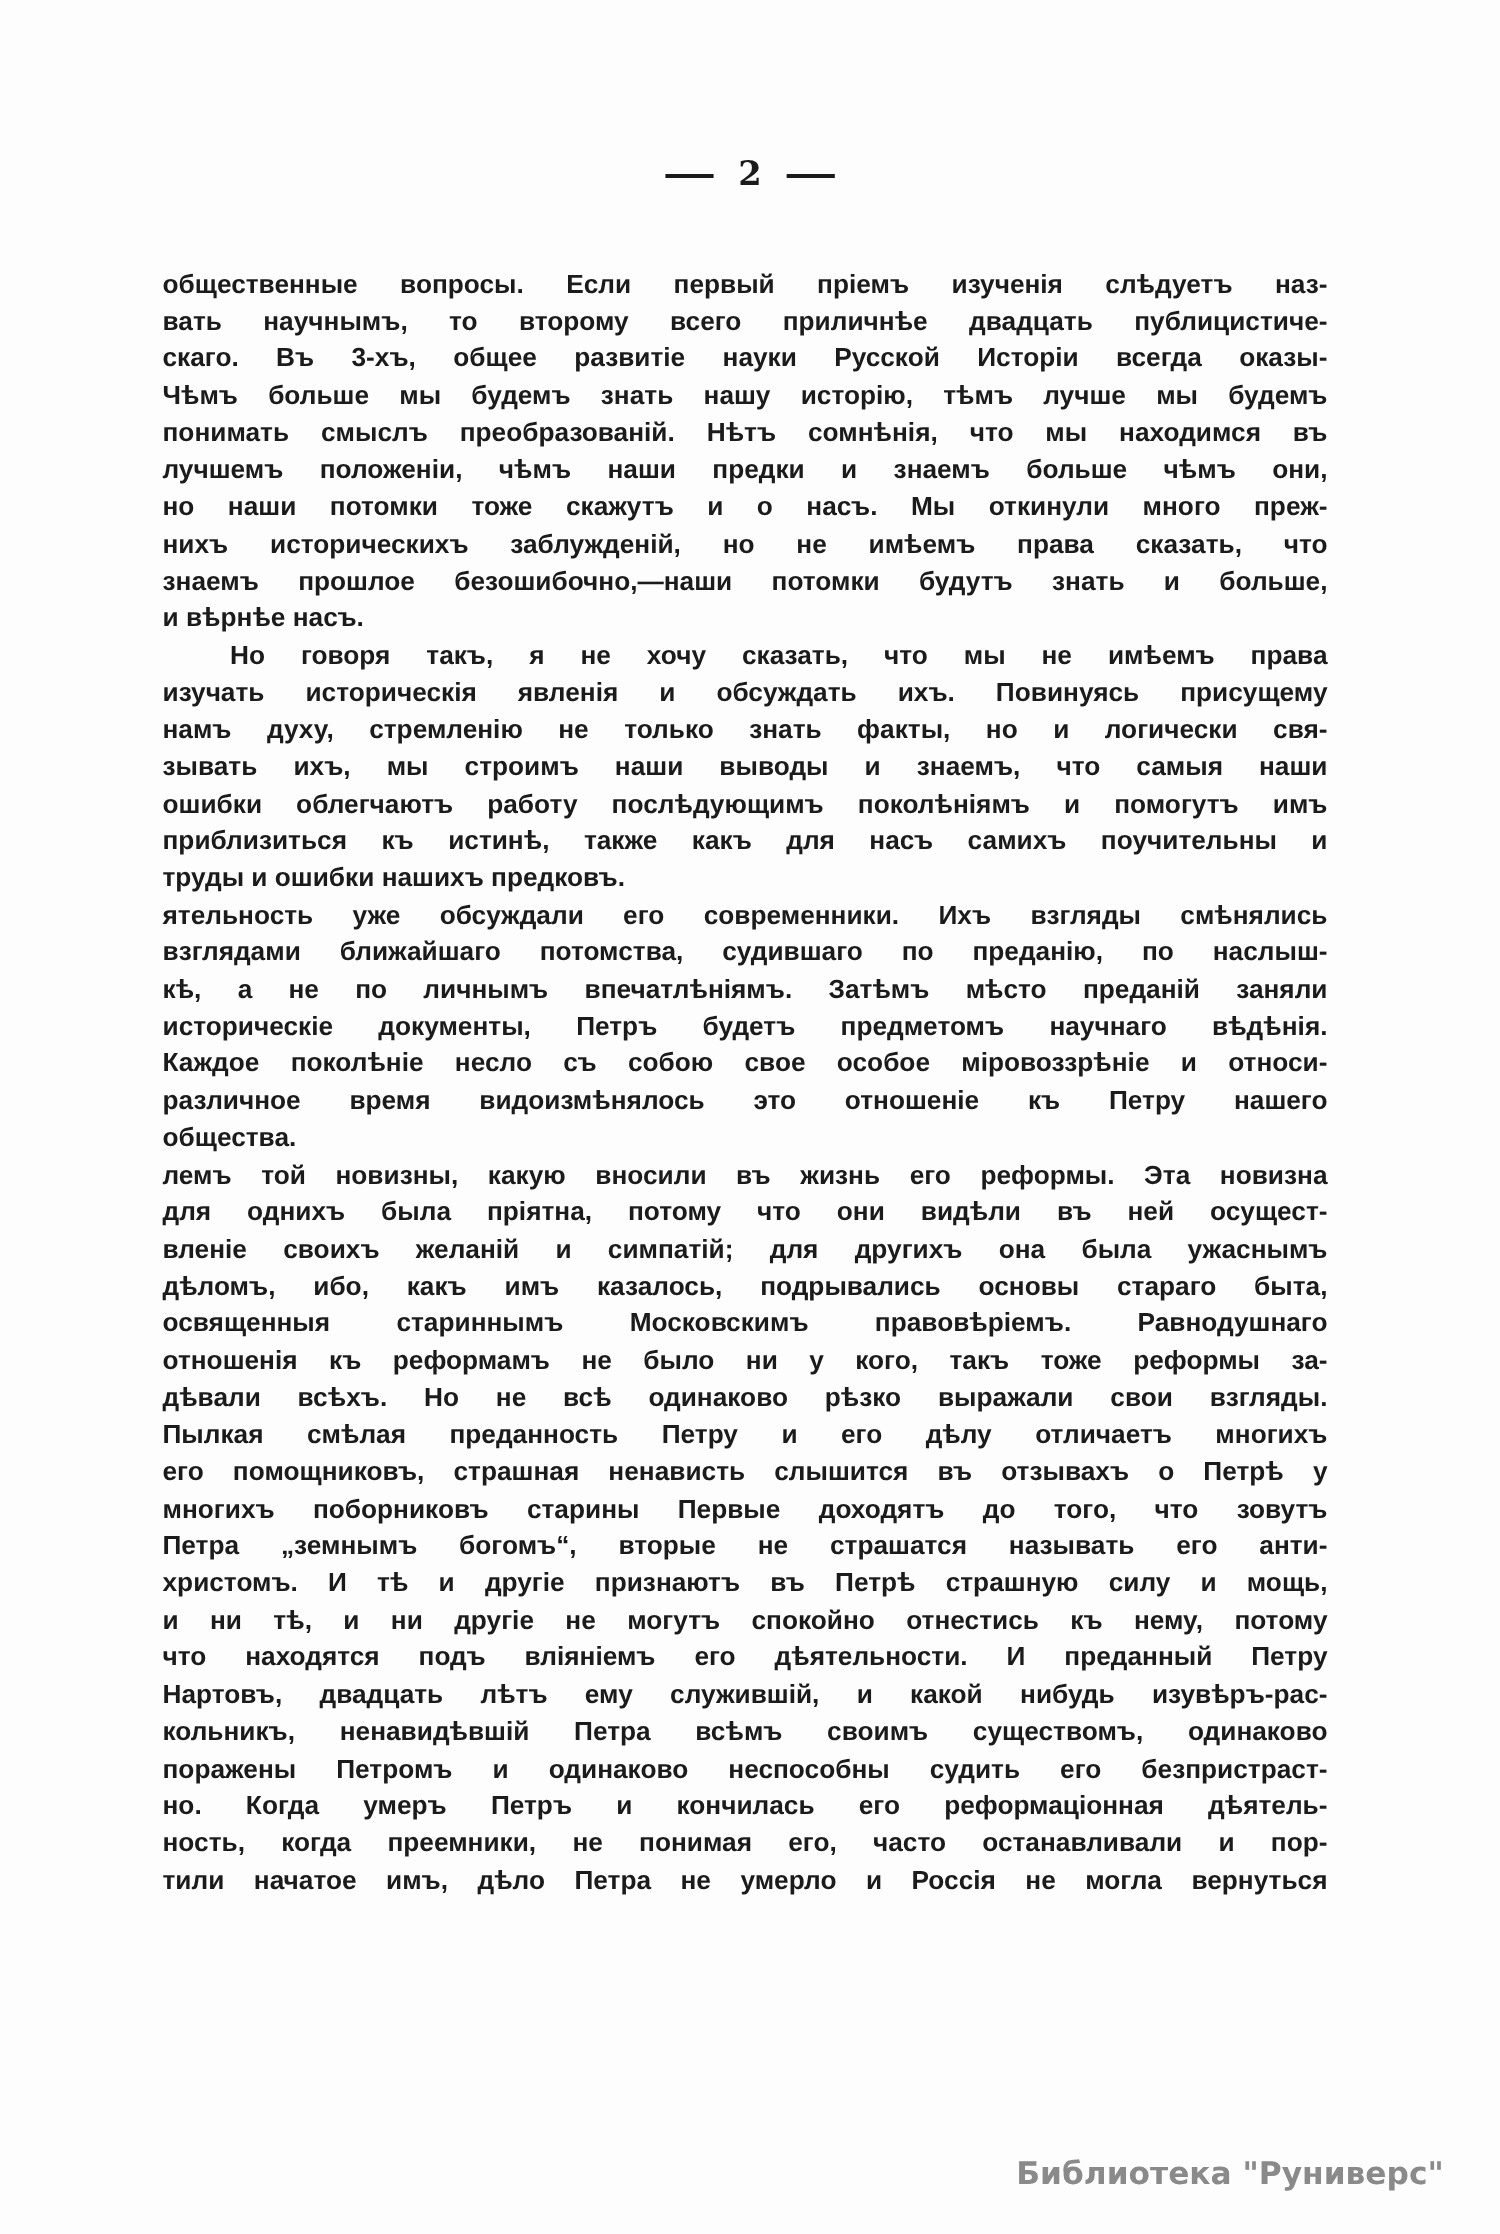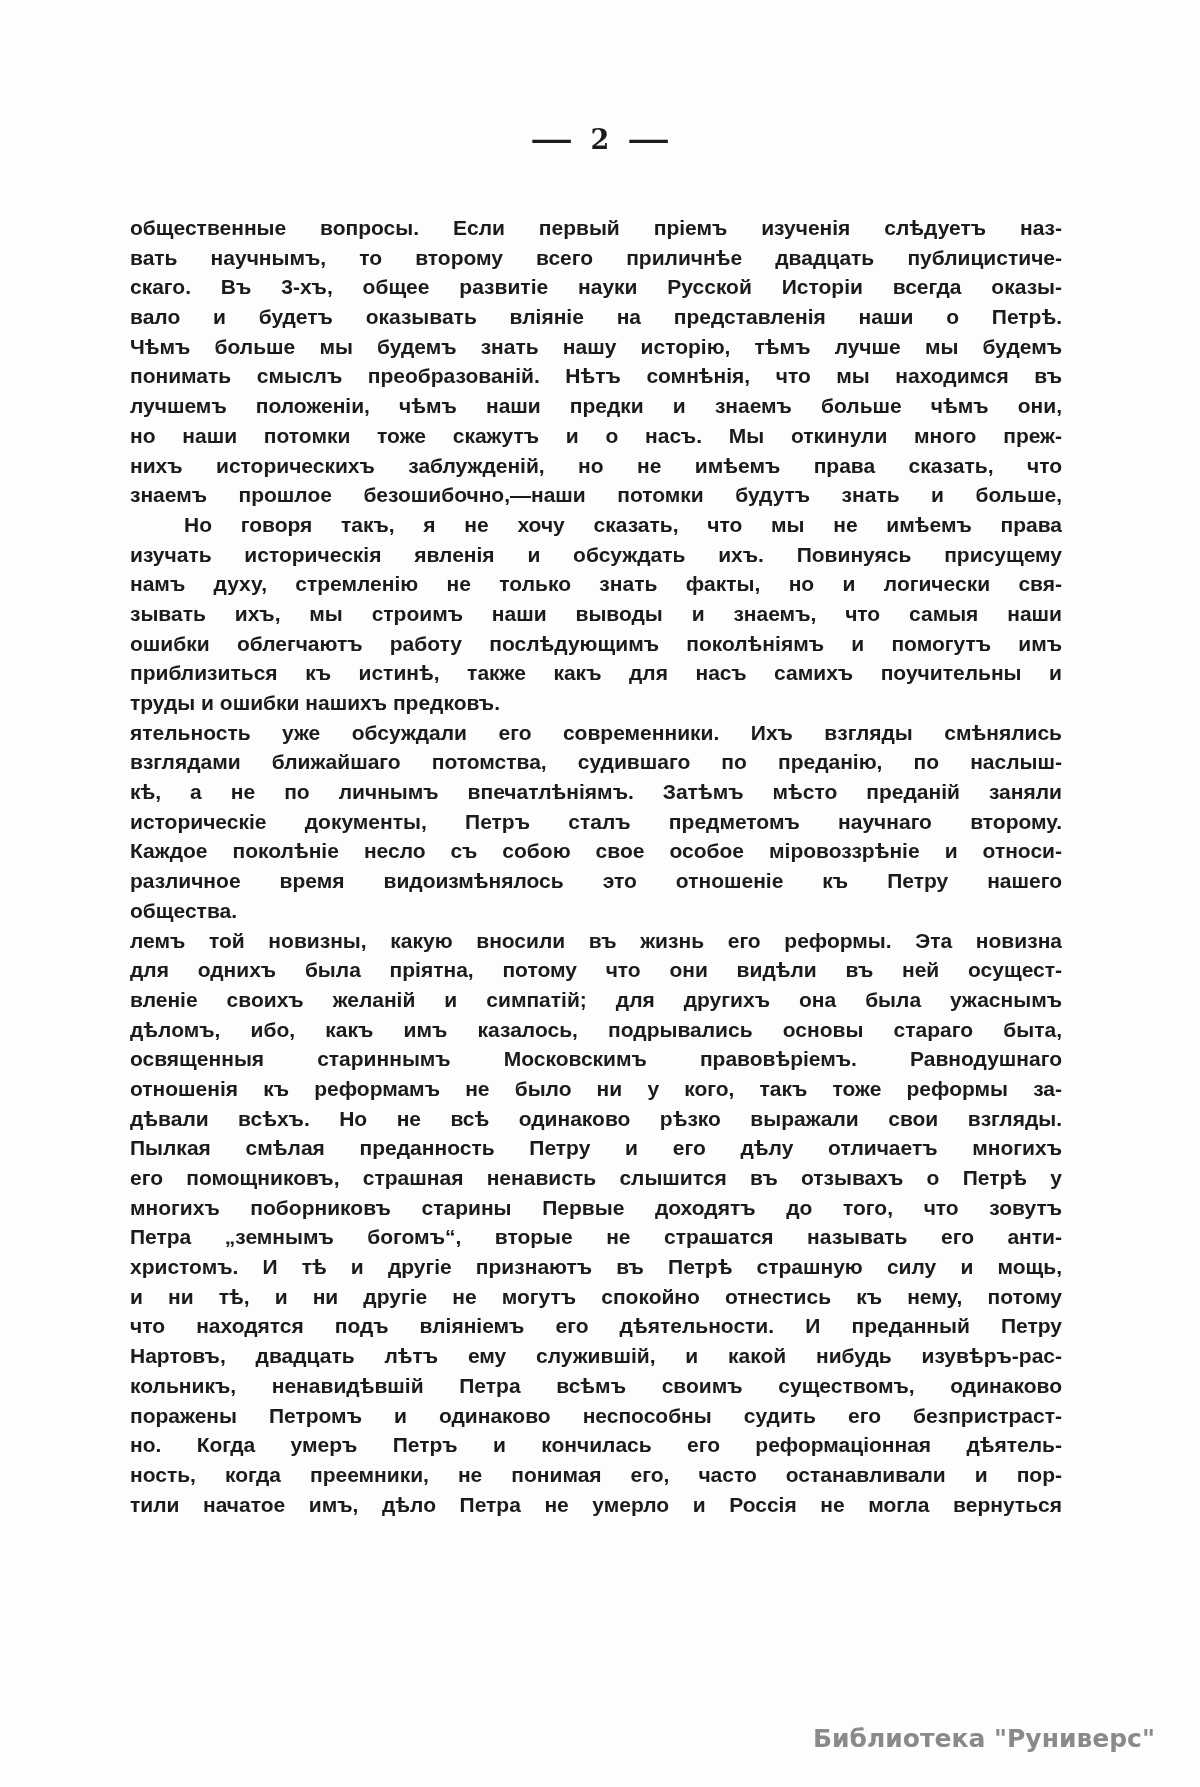--- a/index.html
+++ b/index.html
@@ -66,38 +66,38 @@
 <div class="page-header">
   <span class="dash">—</span>
   <span>2</span>
   <span class="dash">—</span>
 </div>
 
 <div class="text-block">
     <div class="line">общественные вопросы. Если первый пріемъ изученія слѣдуетъ наз-</div>
     <div class="line">вать научнымъ, то второму всего приличнѣе двадцать публицистиче-</div>
     <div class="line">скаго. Въ 3-хъ, общее развитіе науки Русской Исторіи всегда оказы-</div>
-    <div class="line">вало и будетъ оказывать вліяніе на представленія наши о Петрѣ.</div>
     <div class="line">Чѣмъ больше мы будемъ знать нашу исторію, тѣмъ лучше мы будемъ</div>
     <div class="line">понимать смыслъ преобразованій. Нѣтъ сомнѣнія, что мы находимся въ</div>
     <div class="line">лучшемъ положеніи, чѣмъ наши предки и знаемъ больше чѣмъ они,</div>
     <div class="line">но наши потомки тоже скажутъ и о насъ. Мы откинули много преж-</div>
     <div class="line">нихъ историческихъ заблужденій, но не имѣемъ права сказать, что</div>
     <div class="line">знаемъ прошлое безошибочно,—наши потомки будутъ знать и больше,</div>
+    <div class="line lastline">и вѣрнѣе насъ.</div>
     <div class="line indent">Но говоря такъ, я не хочу сказать, что мы не имѣемъ права</div>
     <div class="line">изучать историческія явленія и обсуждать ихъ. Повинуясь присущему</div>
     <div class="line">намъ духу, стремленію не только знать факты, но и логически свя-</div>
     <div class="line">зывать ихъ, мы строимъ наши выводы и знаемъ, что самыя наши</div>
     <div class="line">ошибки облегчаютъ работу послѣдующимъ поколѣніямъ и помогутъ имъ</div>
     <div class="line">приблизиться къ истинѣ, также какъ для насъ самихъ поучительны и</div>
     <div class="line lastline">труды и ошибки нашихъ предковъ.</div>
     <div class="line">ятельность уже обсуждали его современники. Ихъ взгляды смѣнялись</div>
     <div class="line">взглядами ближайшаго потомства, судившаго по преданію, по наслыш-</div>
     <div class="line">кѣ, а не по личнымъ впечатлѣніямъ. Затѣмъ мѣсто преданій заняли</div>
-    <div class="line">историческіе документы, Петръ сталъ предметомъ научнаго второму.</div>
+    <div class="line">историческіе документы, Петръ будетъ предметомъ научнаго вѣдѣнія.</div>
     <div class="line">Каждое поколѣніе несло съ собою свое особое міровоззрѣніе и относи-</div>
     <div class="line">различное время видоизмѣнялось это отношеніе къ Петру нашего</div>
     <div class="line lastline">общества.</div>
     <div class="line">лемъ той новизны, какую вносили въ жизнь его реформы. Эта новизна</div>
     <div class="line">для однихъ была пріятна, потому что они видѣли въ ней осущест-</div>
     <div class="line">вленіе своихъ желаній и симпатій; для другихъ она была ужаснымъ</div>
     <div class="line">дѣломъ, ибо, какъ имъ казалось, подрывались основы стараго быта,</div>
     <div class="line">освященныя стариннымъ Московскимъ правовѣріемъ. Равнодушнаго</div>
     <div class="line">отношенія къ реформамъ не было ни у кого, такъ тоже реформы за-</div>
     <div class="line">дѣвали всѣхъ. Но не всѣ одинаково рѣзко выражали свои взгляды.</div>

